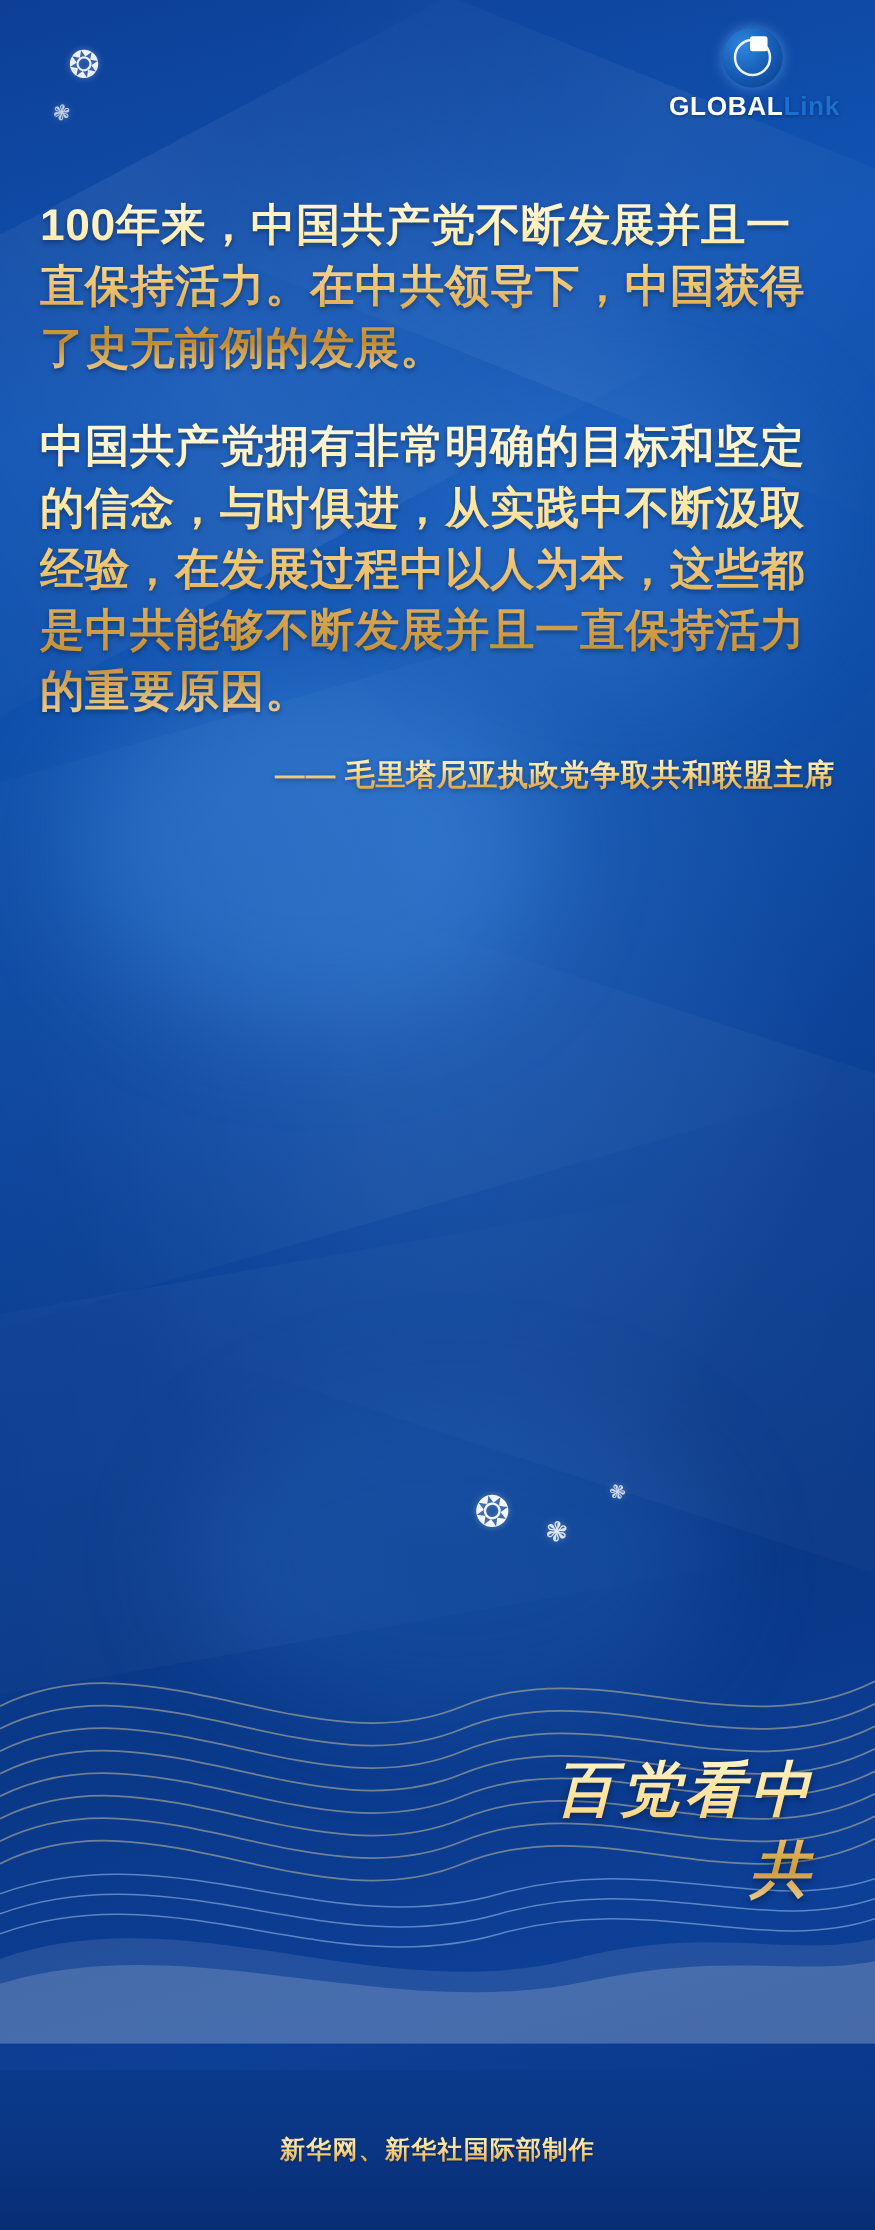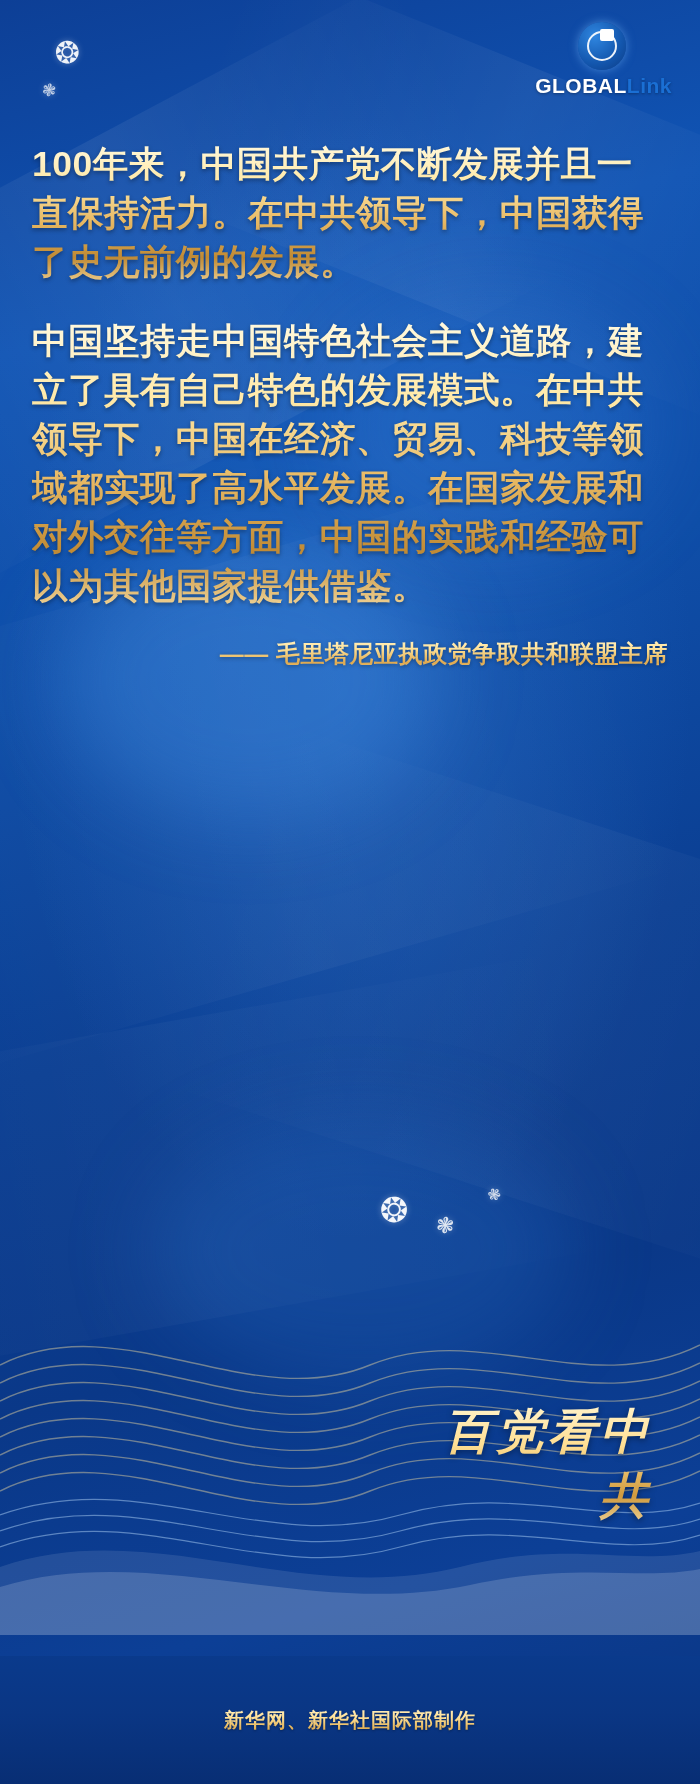--- a/index.html
+++ b/index.html
@@ -94,21 +94,21 @@
     line-height: 1;
     text-shadow: 0 0 6px rgba(255,255,255,0.35);
     user-select: none;
   }
   .bird-a { left: 55px;  top: 38px;  font-size: 30px; transform: rotate(-12deg); }
   .bird-b { left: 42px;  top: 82px;  font-size: 17px; transform: rotate(8deg); opacity: .8; }
 
   
   .content {
     position: absolute;
-    left: 32px; top: 140px;
+    left: 32px; top: 156px;
     width: 636px;
   }
   .para {
     font-size: 35.5px;
     line-height: 1.38;
     letter-spacing: .5px;
     margin: 0 0 30px 0;
     font-weight: bold;
     background: linear-gradient(180deg, #fff9e0 0%, #ffe9a8 28%, #e8b964 55%, #c08a34 80%, #f3d79b 100%);
     -webkit-background-clip: text;
@@ -219,21 +219,21 @@
     <span class="bird bird-b">❃</span>
 
     <div class="logo">
       <div class="logo-mark"></div>
       <div class="logo-text"><span>GLOBAL</span><span class="blue">Link</span></div>
     </div>
   </div>
 
   <div class="content">
     <p class="para">100年来，中国共产党不断发展并且一直保持活力。在中共领导下，中国获得了史无前例的发展。</p>
-    <p class="para">中国坚持走中国特色社会主义道路，建立了具有自己特色的发展模式。在中共领导下，中国在经济、贸易、科技等领域都实现了高水平发展。在国家发展和对外交往等方面，中国的实践和经验可以为其他国家提供借鉴。</p>
+    <p class="para">中国共产党拥有非常明确的目标和坚定的信念，与时俱进，从实践中不断汲取经验，在发展过程中以人为本，这些都是中共能够不断发展并且一直保持活力的重要原因。</p>
 
     <div class="attrib">
       <span>—— 毛里塔尼亚执政党争取共和联盟主席</span>
     </div>
   </div>
 
   <div class="doves">
     <span class="bird dv1">❂</span>
     <span class="bird dv2">❃</span>
     <span class="bird dv3">❃</span>

